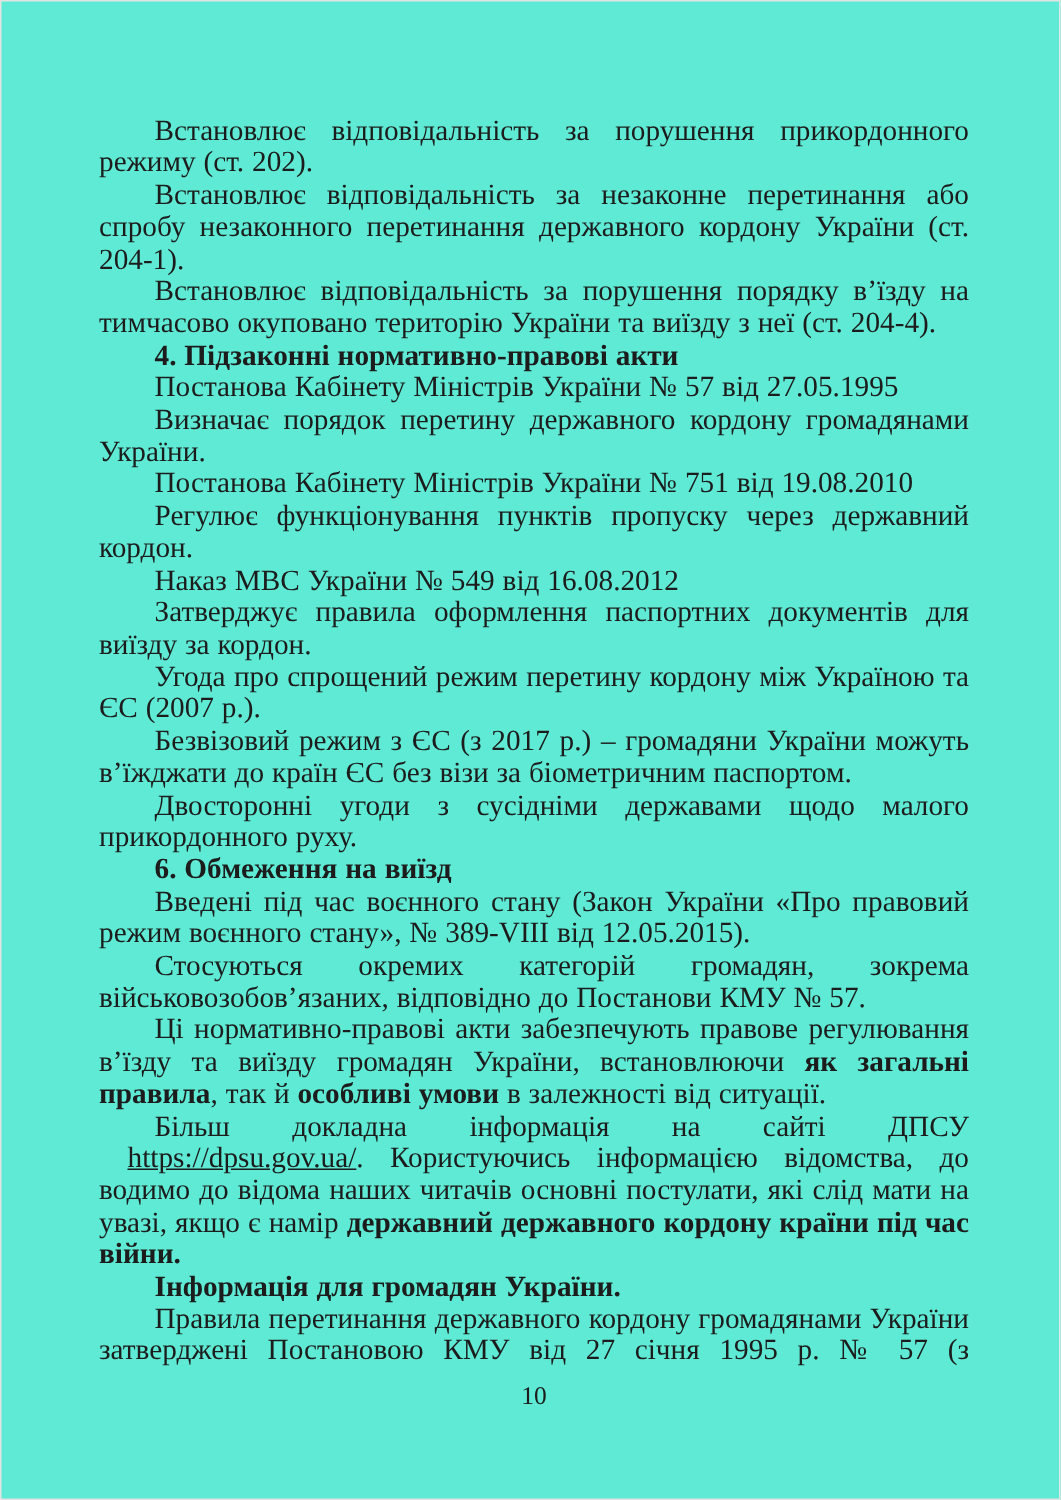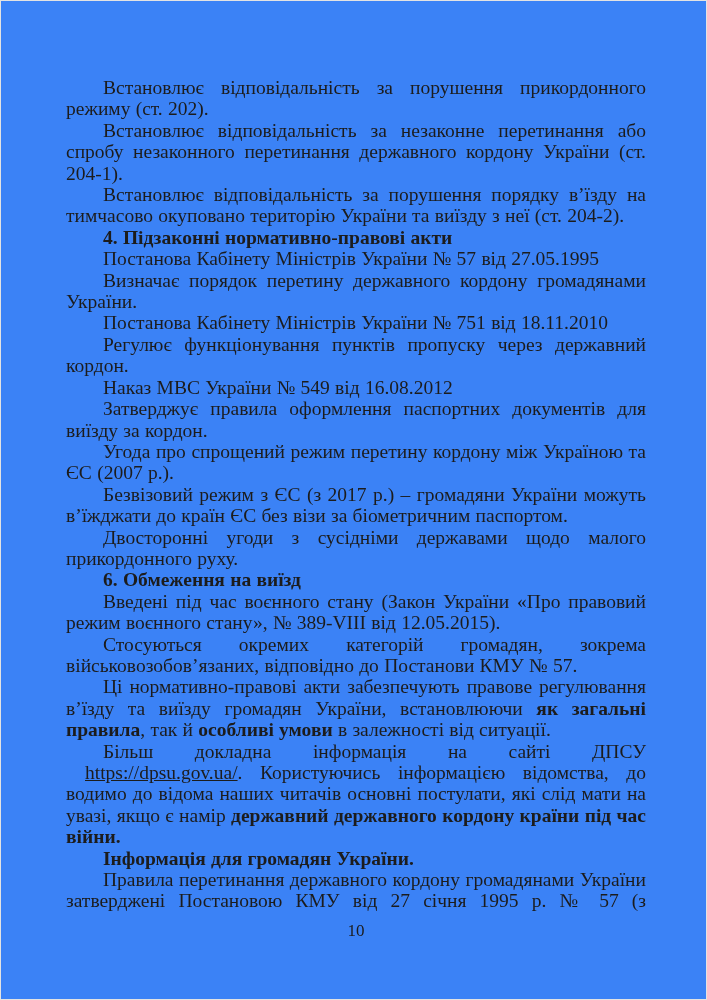--- a/index.html
+++ b/index.html
@@ -4,21 +4,21 @@
 <style>
   html, body { margin: 0; padding: 0; }
   body {
     width: 707px; height: 1000px;
     background: #f4f4f4;
     overflow: hidden;
   }
   .page {
     position: relative;
     width: 707px; height: 1000px;
-    background: #3b82f6;
+    background: #5eead4;
     box-sizing: border-box;
     border: 1px solid #e3e3e3;
     font-family: "Liberation Serif", "DejaVu Serif", serif;
     color: #1c1c1c;
   }
   .content {
     position: absolute;
     left: 65px; top: 76px;
     width: 580px;
     font-size: 19.5px;
@@ -43,25 +43,25 @@
     line-height: 21.4px;
   }
 </style>
 </head>
 <body>
 
 <div class="page">
   <div class="content">
       <p class="para body"><span>Встановлює відповідальність за порушення прикордонного режиму (ст. 202).</span></p>
       <p class="para body"><span>Встановлює відповідальність за незаконне перетинання або спробу незаконного перетинання державного кордону України (ст. 204-1).</span></p>
-      <p class="para body"><span>Встановлює відповідальність за порушення порядку в’їзду на тимчасово окуповано територію України та виїзду з неї (ст. 204-2).</span></p>
+      <p class="para body"><span>Встановлює відповідальність за порушення порядку в’їзду на тимчасово окуповано територію України та виїзду з неї (ст. 204-4).</span></p>
       <p class="para heading"><span class="bold">4. Підзаконні нормативно-правові акти</span></p>
       <p class="para body"><span>Постанова Кабінету Міністрів України № 57 від 27.05.1995</span></p>
       <p class="para body"><span>Визначає порядок перетину державного кордону громадянами України.</span></p>
-      <p class="para body"><span>Постанова Кабінету Міністрів України № 751 від 18.11.2010</span></p>
+      <p class="para body"><span>Постанова Кабінету Міністрів України № 751 від 19.08.2010</span></p>
       <p class="para body"><span>Регулює функціонування пунктів пропуску через державний кордон.</span></p>
       <p class="para body"><span>Наказ МВС України № 549 від 16.08.2012</span></p>
       <p class="para body"><span>Затверджує правила оформлення паспортних документів для виїзду за кордон.</span></p>
       <p class="para body"><span>Угода про спрощений режим перетину кордону між Україною та ЄС (2007 р.).</span></p>
       <p class="para body"><span>Безвізовий режим з ЄС (з 2017 р.) – громадяни України можуть в’їжджати до країн ЄС без візи за біометричним паспортом.</span></p>
       <p class="para body"><span>Двосторонні угоди з сусідніми державами щодо малого прикордонного руху.</span></p>
       <p class="para heading"><span class="bold">6. Обмеження на виїзд</span></p>
       <p class="para body"><span>Введені під час воєнного стану (Закон України «Про правовий режим воєнного стану», № 389-VIII від 12.05.2015).</span></p>
       <p class="para body"><span>Стосуються окремих категорій громадян, зокрема військовозобов’язаних, відповідно до Постанови КМУ № 57.</span></p>
       <p class="para body"><span>Ці нормативно-правові акти забезпечують правове регулювання в’їзду та виїзду громадян України, встановлюючи </span><span class="bold">як загальні правила</span><span>, так й </span><span class="bold">особливі умови</span><span> в залежності від ситуації.</span></p>

